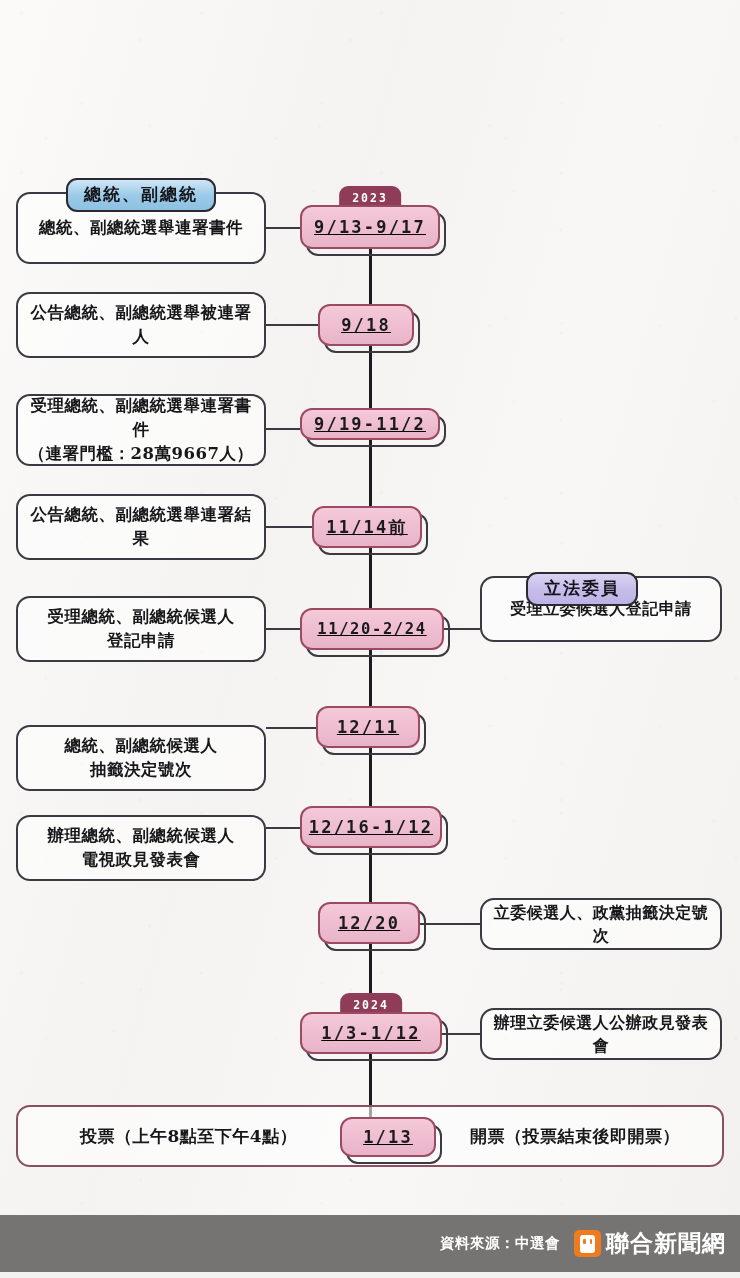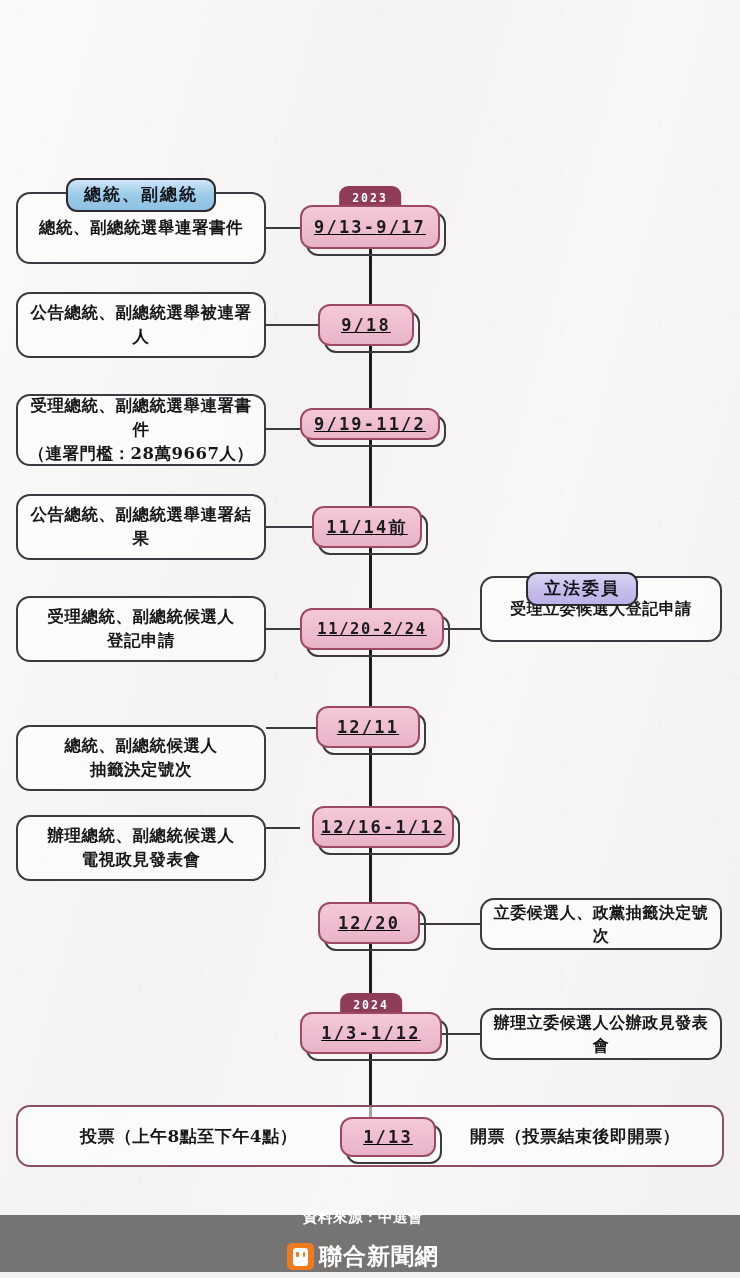--- a/index.html
+++ b/index.html
@@ -184,21 +184,20 @@
   #footer {
     position: absolute;
     left: 0; bottom: 6px;
     width: 740px; height: 57px;
     background: #757472;
     display: flex;
     align-items: center;
     justify-content: flex-end;
     padding-right: 14px;
     gap: 14px;
-    flex-direction: column;
   }
   #source-text {
     font-family: "DejaVu Serif", "Liberation Serif", serif;
     font-weight: 700;
     font-size: 14.5px;
     color: #ffffff;
     letter-spacing: .5px;
   }
   #brand { display: flex; align-items: center; gap: 5px; }
   #brand-icon {
@@ -341,21 +340,21 @@
       </div>
     </div>
   </div>
 
   <div class="row">
     <div class="tbox" style="left:16px; top:815px; width:250px; height:66px;">
       <div class="txt">辦理總統、副總統候選人
 電視政見發表會</div>
     </div>
     <div class="connector" style="left:266px; top:827px; width:34px;"></div>
-    <div class="pill-wrap" style="left:300px; top:806px; width:142px; height:42px;margin-left:12px;">
+    <div class="pill-wrap" style="left:300px; top:806px; width:142px; height:42px;">
       <div class="pill-shadow"></div>
       <div class="pill">
         <div class="ptxt">12/16-1/12</div>
       </div>
     </div>
   </div>
 
   <div class="row">
     <div class="pill-wrap" style="left:318px; top:902px; width:102px; height:42px;">
       <div class="pill-shadow"></div>

